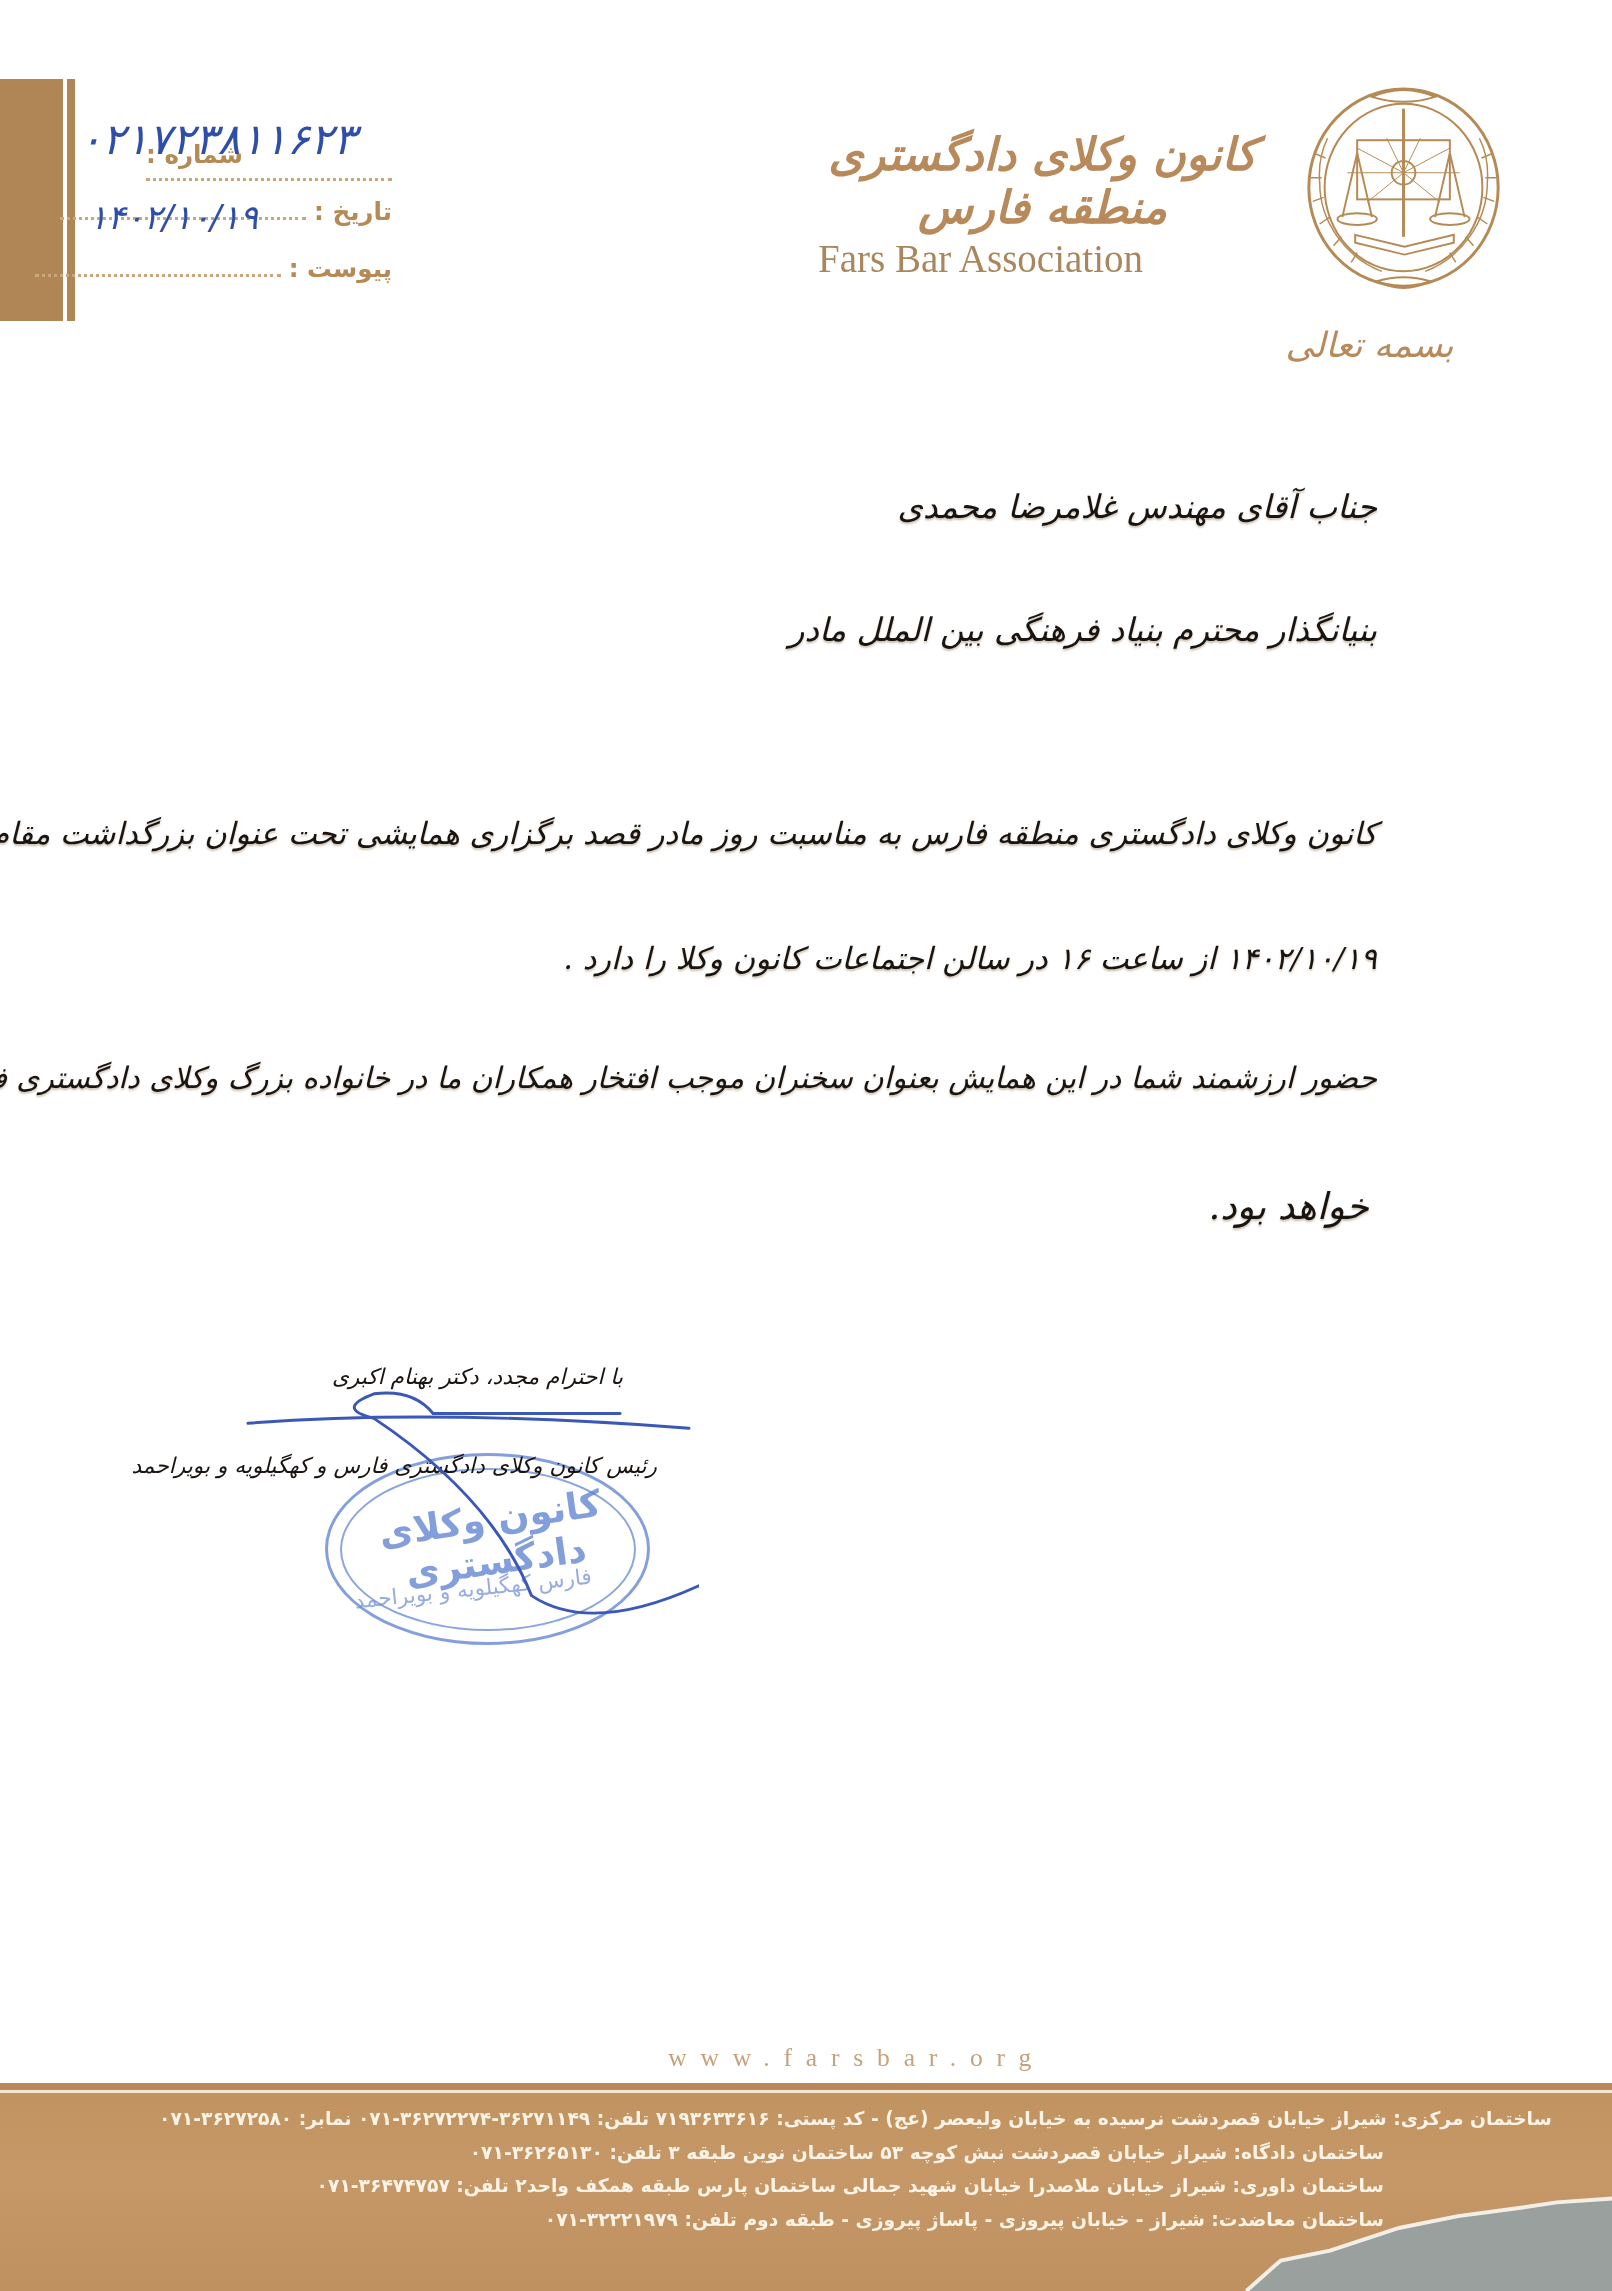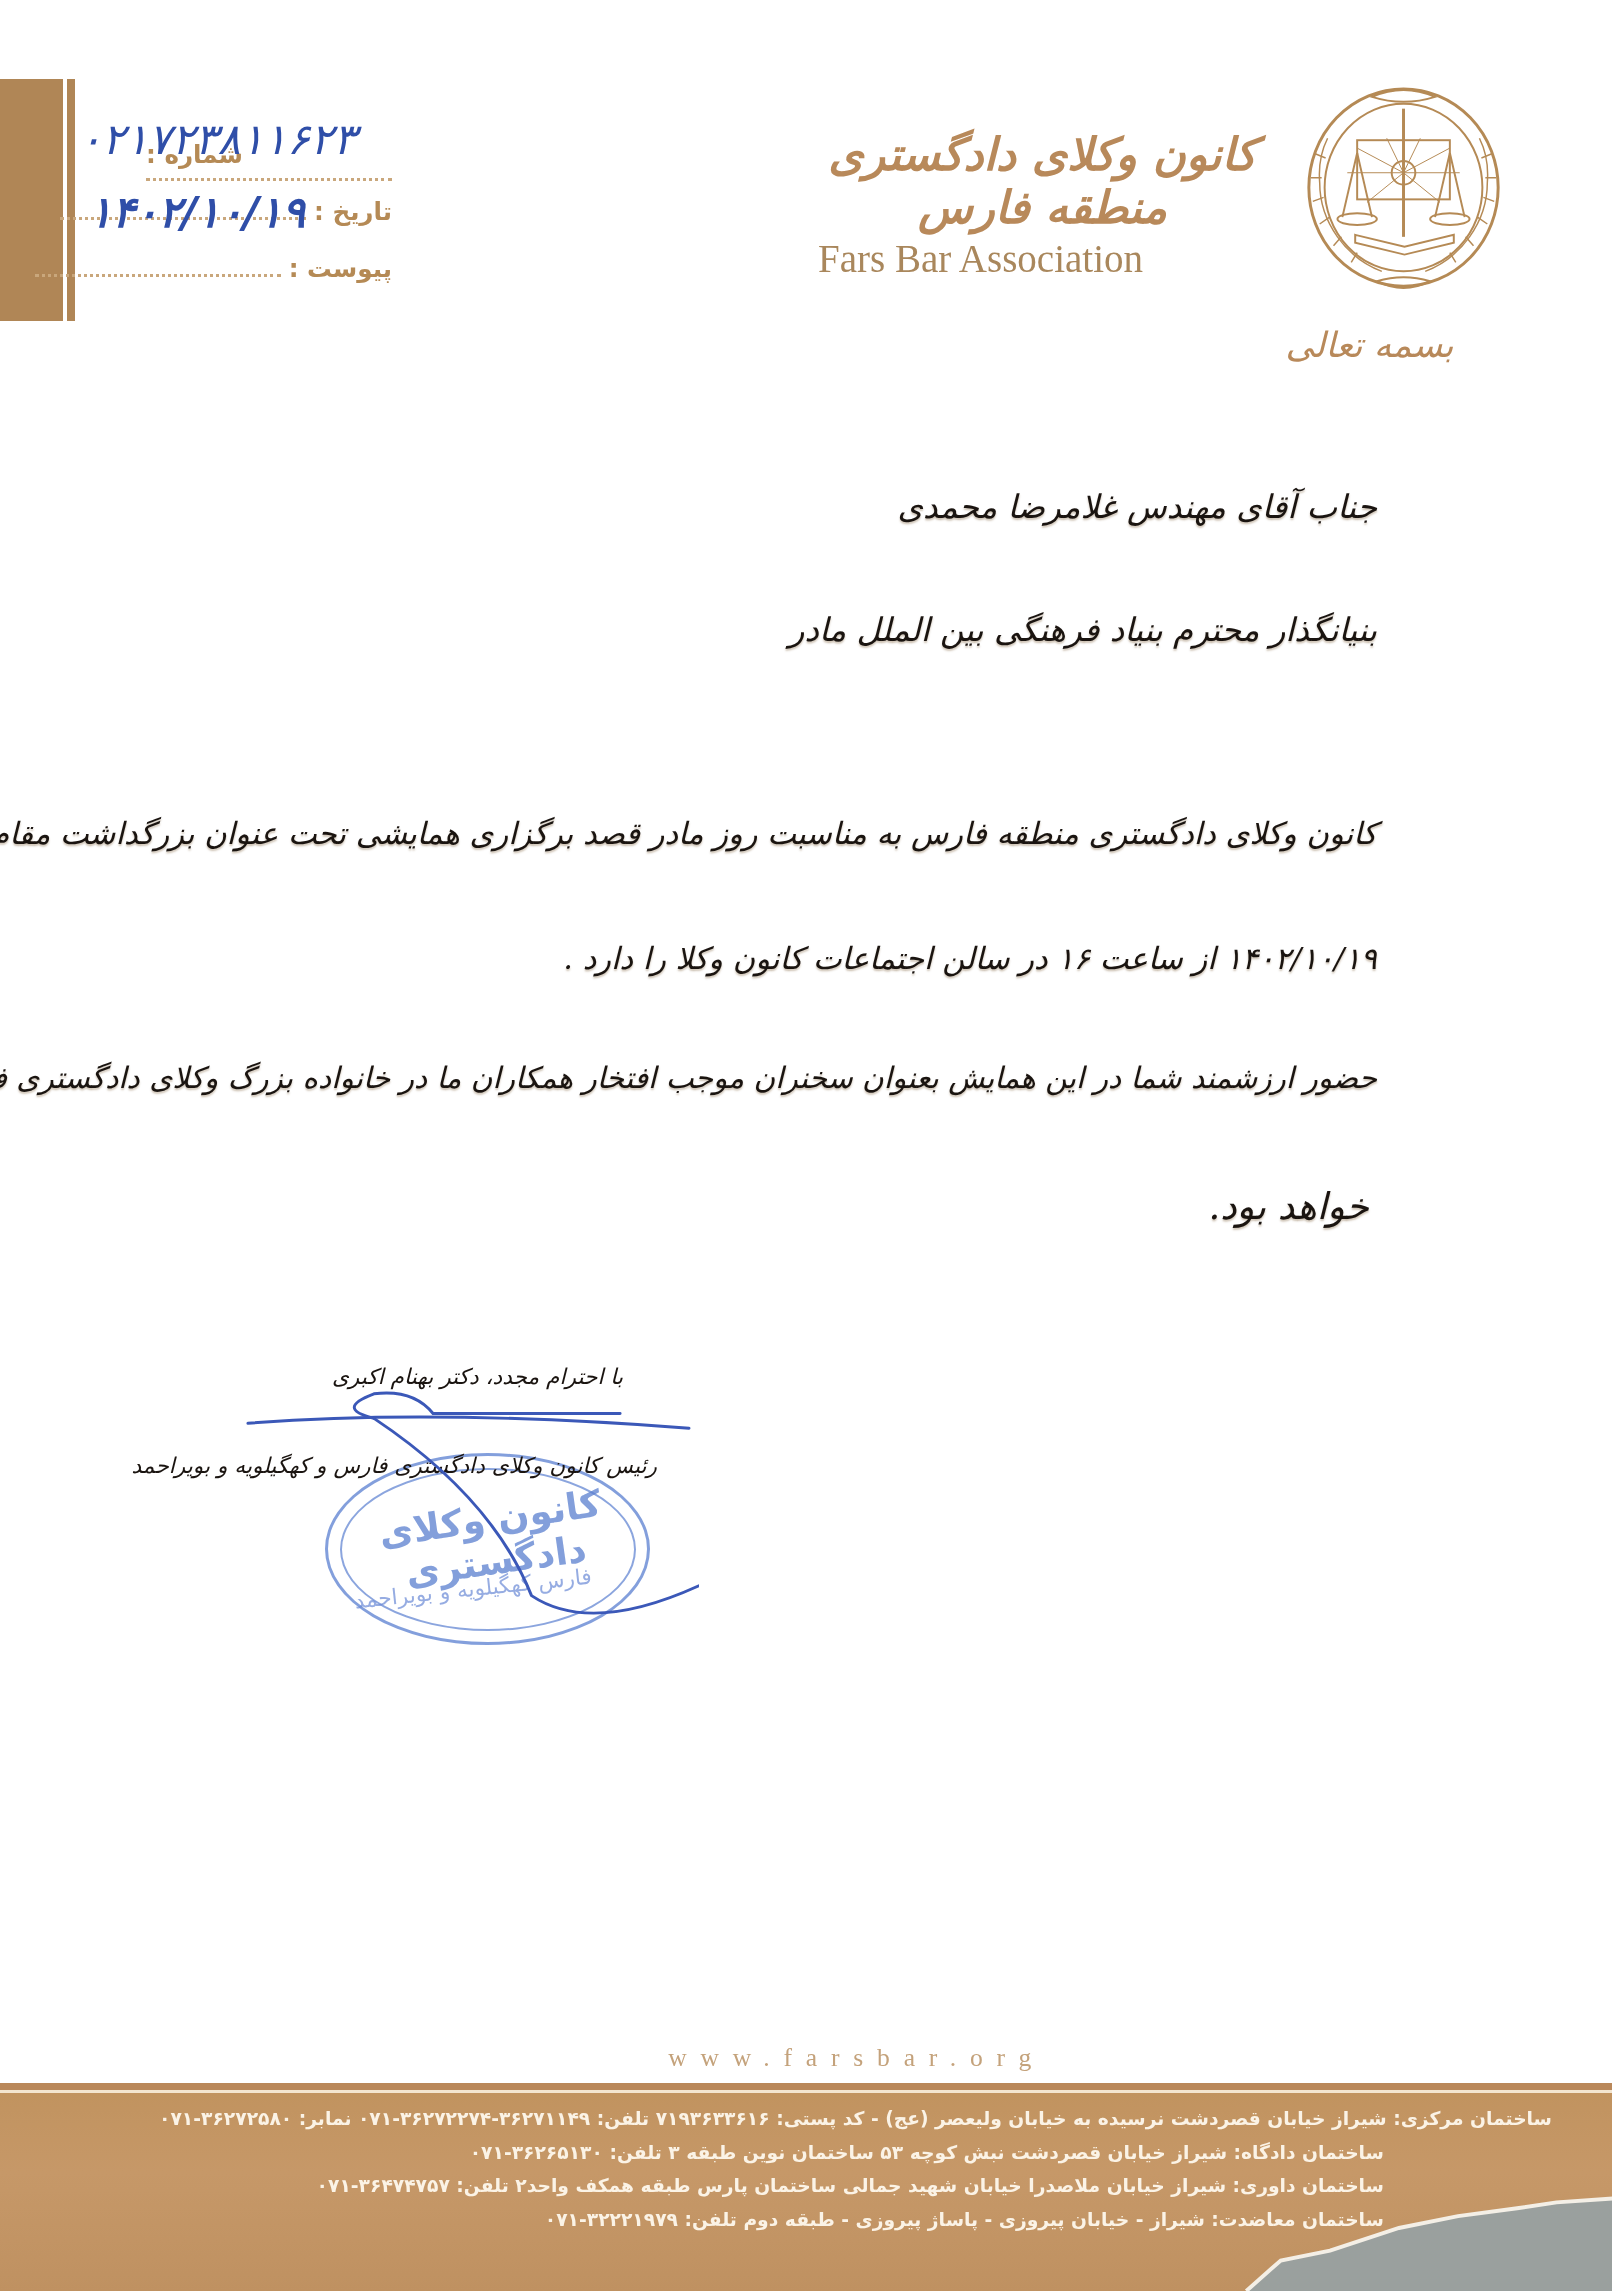--- a/index.html
+++ b/index.html
@@ -50,21 +50,21 @@
 <div class="abs meta-row" style="top:140px;flex-direction:column;">
   <span>شماره :</span>
   <span class="meta-dots"></span>
 </div>
 <div class="abs handwritten" style="left:79px; top:114px; font-size:43px;">۰۲۱۷۲۳۸۱۱۶۲۳</div>
 
 <div class="abs meta-row" style="top:197px;">
   <span>تاریخ :</span>
   <span class="meta-dots"></span>
 </div>
-<div class="abs handwritten" style="left:89px; top:187px; font-size:43px;font-weight:bold;">۱۴۰۲/۱۰/۱۹</div>
+<div class="abs handwritten" style="left:89px; top:197px; font-size:34px;">۱۴۰۲/۱۰/۱۹</div>
 
 <div class="abs meta-row" style="top:254px;">
   <span>پیوست :</span>
   <span class="meta-dots"></span>
 </div>
 
 <div class="abs title-fa">کانون وکلای دادگستری منطقه فارس</div>
 <div class="abs title-en">Fars Bar Association</div>
 
 <div class="abs" style="left:1298px; top:79px; width:212px; height:222px;">

